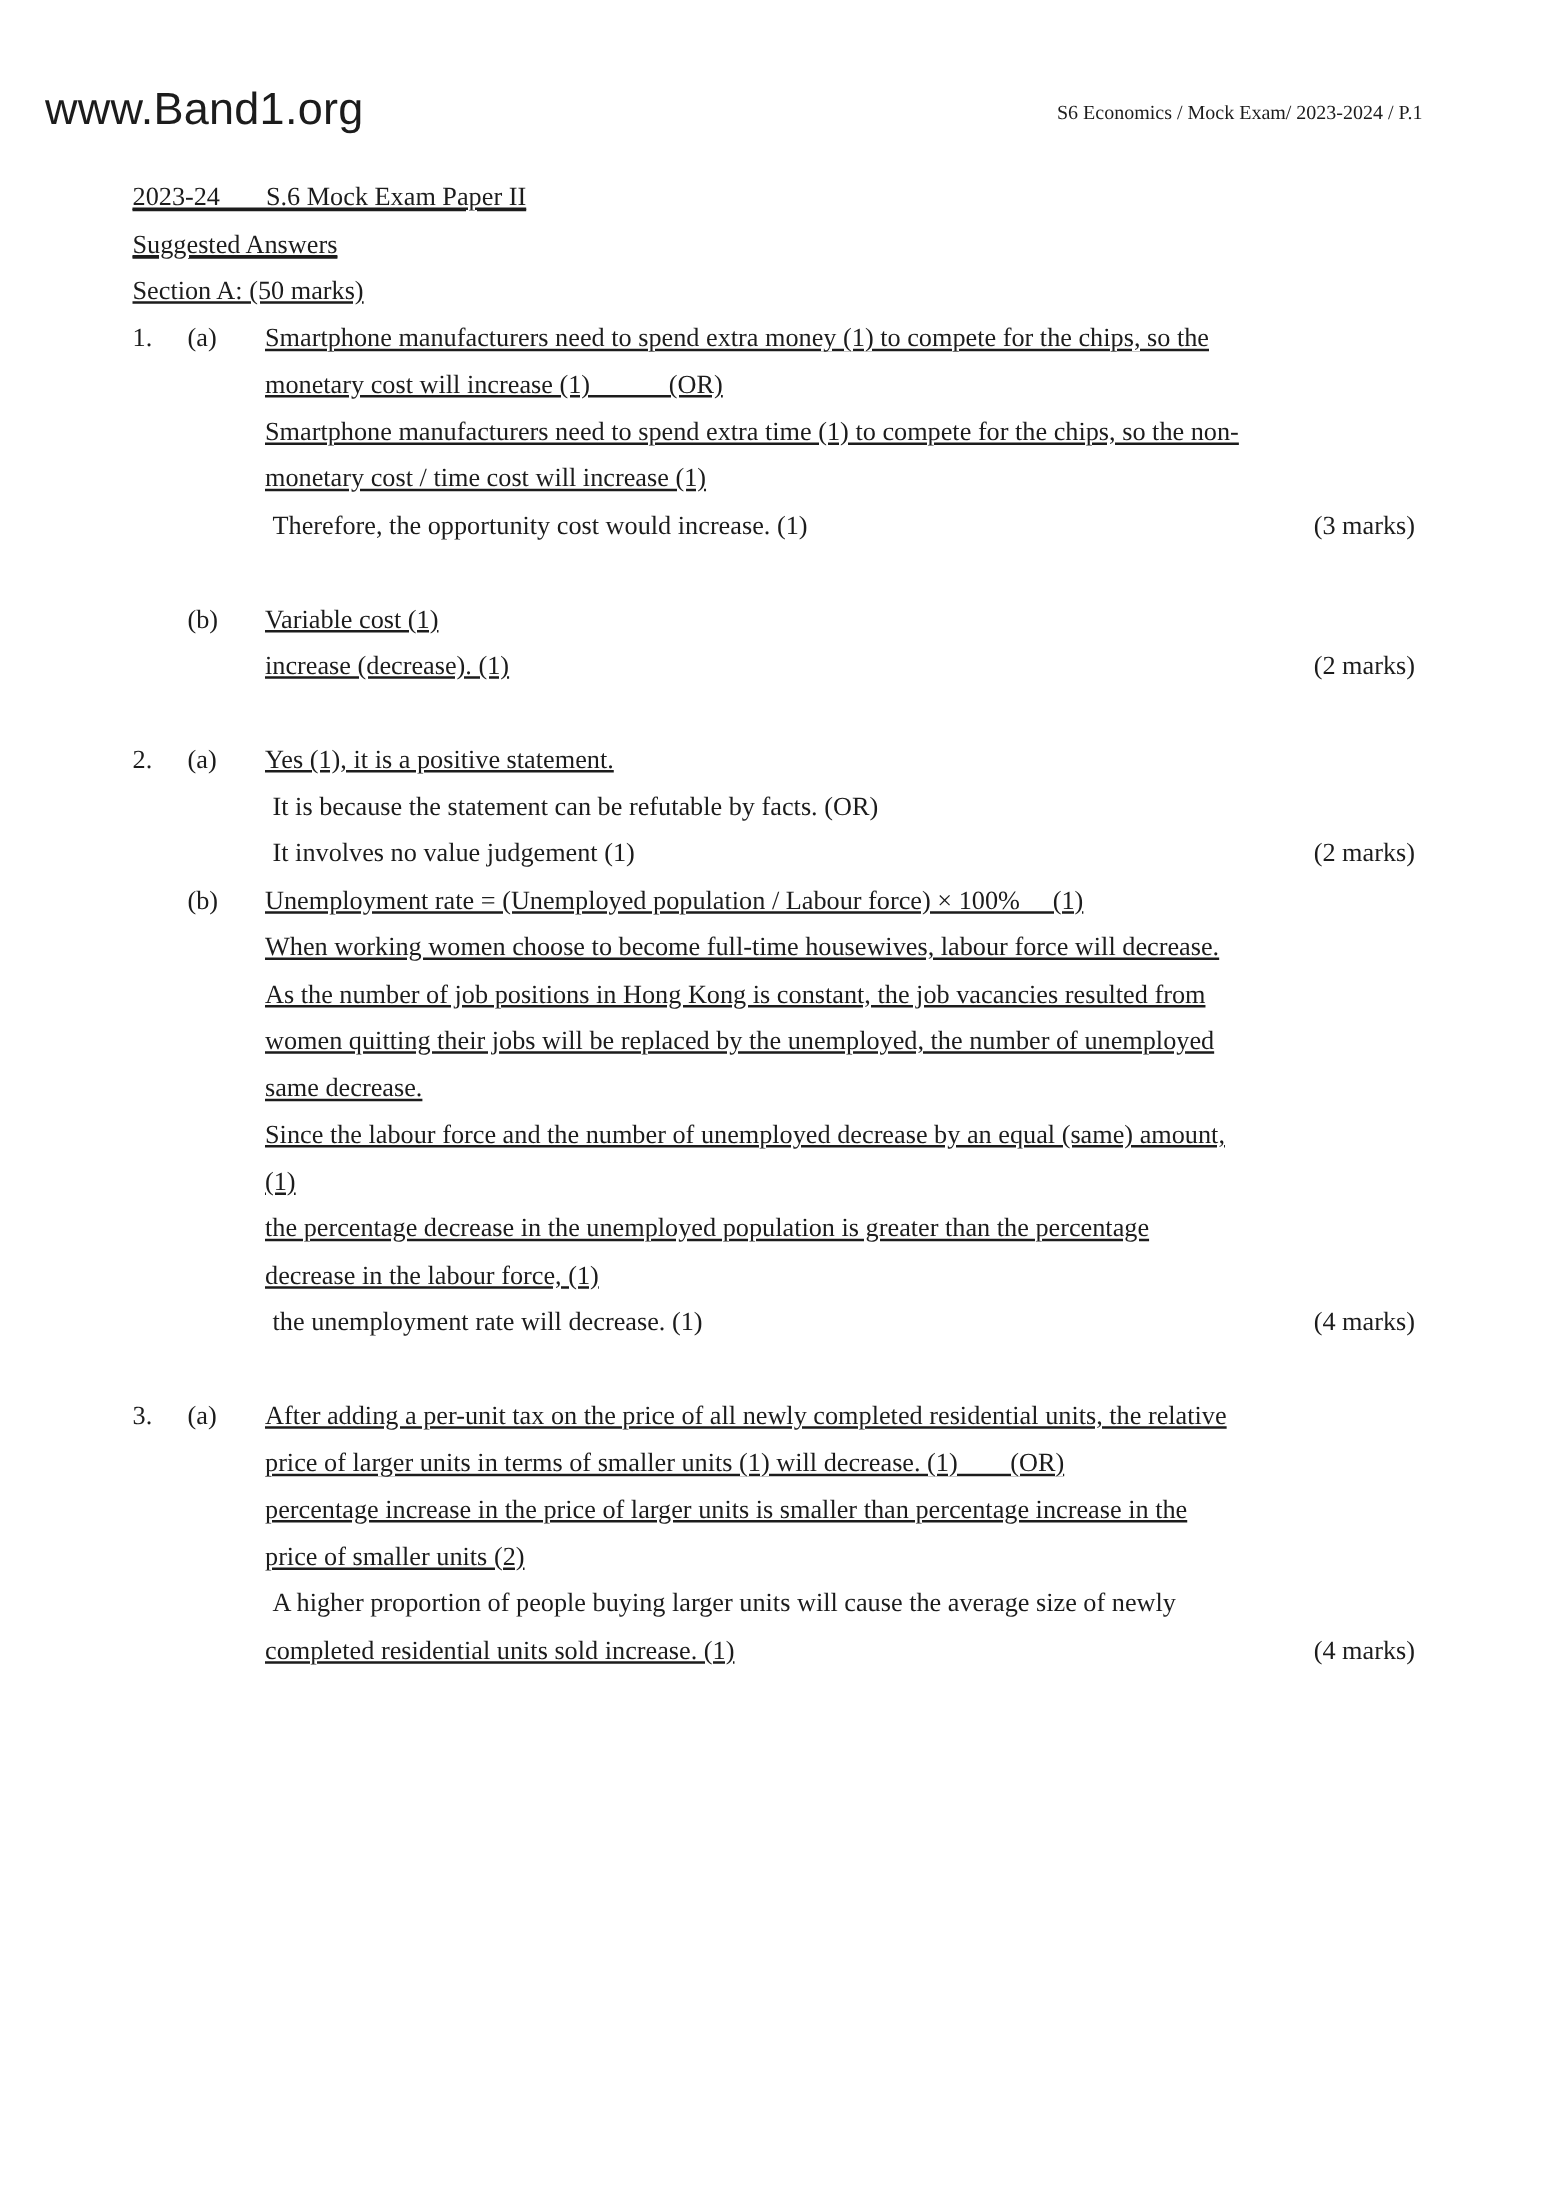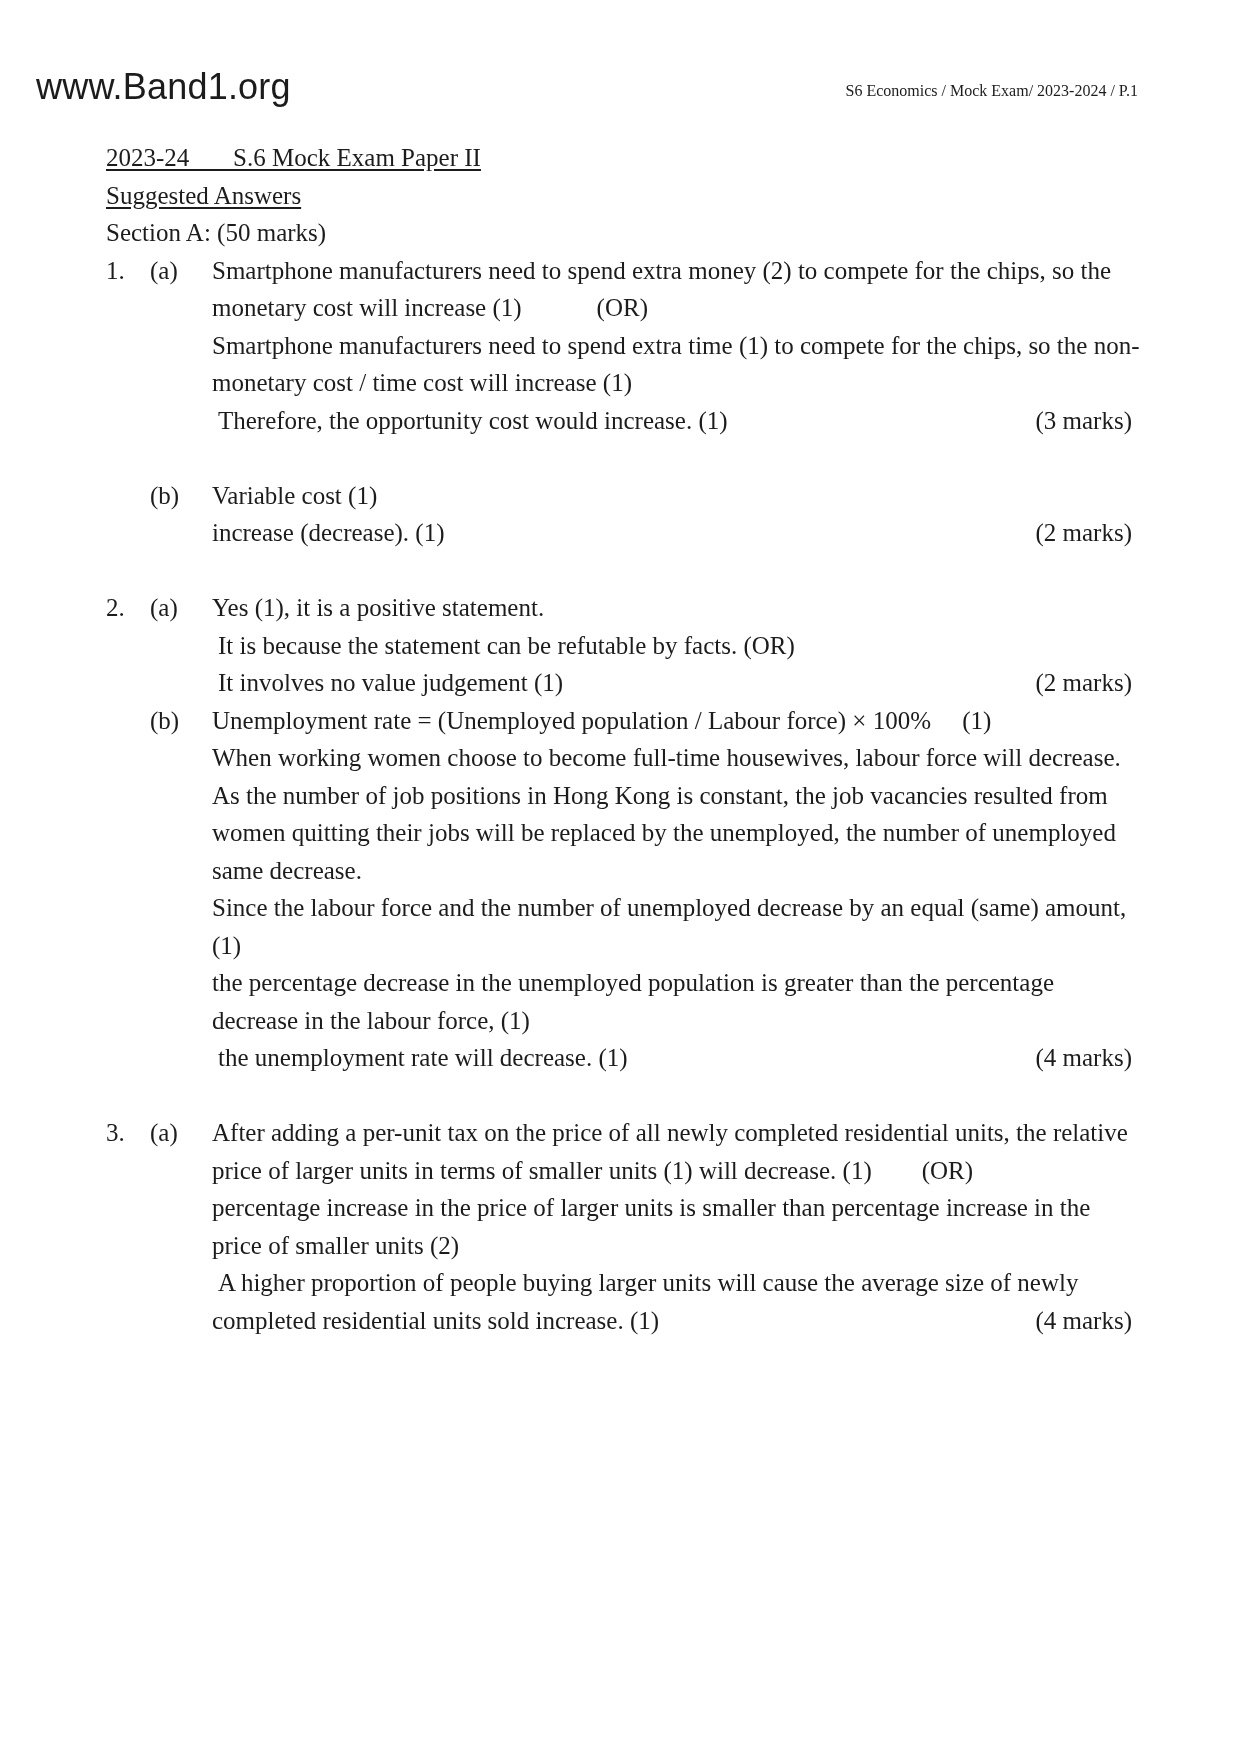--- a/index.html
+++ b/index.html
@@ -30,22 +30,23 @@
   }
   .doc {
     position: absolute;
     left: 106px;
     top: 139px;
     width: 1026px;
   }
   .tline, .line {
     position: relative;
     line-height: 37.5px;
-    font-size: 25px;
+    font-size: 21px;
     white-space: nowrap;
+    text-decoration: underline;
   }
   .u { text-decoration: underline; text-underline-offset: 3px; }
   .line { padding-left: 106px; }
   .line .qnum   { position: absolute; left: 0; }
   .line .plabel { position: absolute; left: 44px; }
   .line .marks  { position: absolute; right: 0; }
   .line.indent .ltext { padding-left: 6px; display: inline-block; }
   .gap { margin-top: 37.5px; }
 </style>
 </head>
@@ -53,21 +54,21 @@
 
 <div class="watermark">www.Band1.org</div>
 
 <div class="doc-ref">S6 Economics / Mock Exam/ 2023-2024 / P.1</div>
 
 <div class="doc">
   <div class="tline"><span class="u">2023-24&nbsp;&nbsp;&nbsp;&nbsp;&nbsp;&nbsp;&nbsp;S.6 Mock Exam Paper II</span></div>
   <div class="tline"><span class="u">Suggested Answers</span></div>
   <div class="tline">Section A: (50 marks)</div>
   <div id="answers">
-      <div class="line"><span class="qnum">1.</span><span class="plabel">(a)</span><span class="ltext">Smartphone manufacturers need to spend extra money (2) to compete for the chips, so the</span></div>
+      <div class="line"><span class="qnum">1.</span><span class="plabel">(a)</span><span class="ltext">Smartphone manufacturers need to spend extra money (1) to compete for the chips, so the</span></div>
       <div class="line"><span class="ltext">monetary cost will increase (1)&nbsp;&nbsp;&nbsp;&nbsp;&nbsp;&nbsp;&nbsp;&nbsp;&nbsp;&nbsp;&nbsp;&nbsp;(OR)</span></div>
       <div class="line"><span class="ltext">Smartphone manufacturers need to spend extra time (1) to compete for the chips, so the non-</span></div>
       <div class="line"><span class="ltext">monetary cost / time cost will increase (1)</span></div>
       <div class="line indent"><span class="ltext">Therefore, the opportunity cost would increase. (1)</span><span class="marks">(3 marks)</span></div>
       <div class="line gap"><span class="plabel">(b)</span><span class="ltext">Variable cost (1)</span></div>
       <div class="line"><span class="ltext">increase (decrease). (1)</span><span class="marks">(2 marks)</span></div>
       <div class="line gap"><span class="qnum">2.</span><span class="plabel">(a)</span><span class="ltext">Yes (1), it is a positive statement.</span></div>
       <div class="line indent"><span class="ltext">It is because the statement can be refutable by facts. (OR)</span></div>
       <div class="line indent"><span class="ltext">It involves no value judgement (1)</span><span class="marks">(2 marks)</span></div>
       <div class="line">

